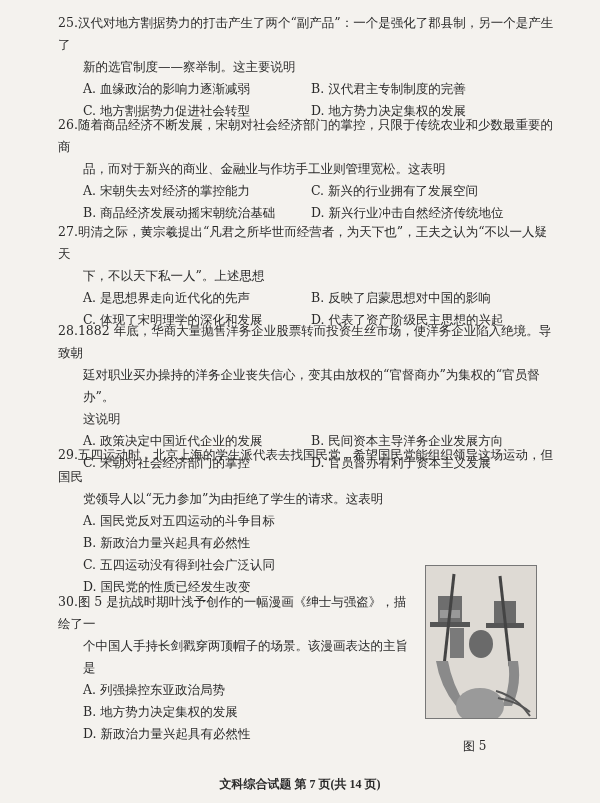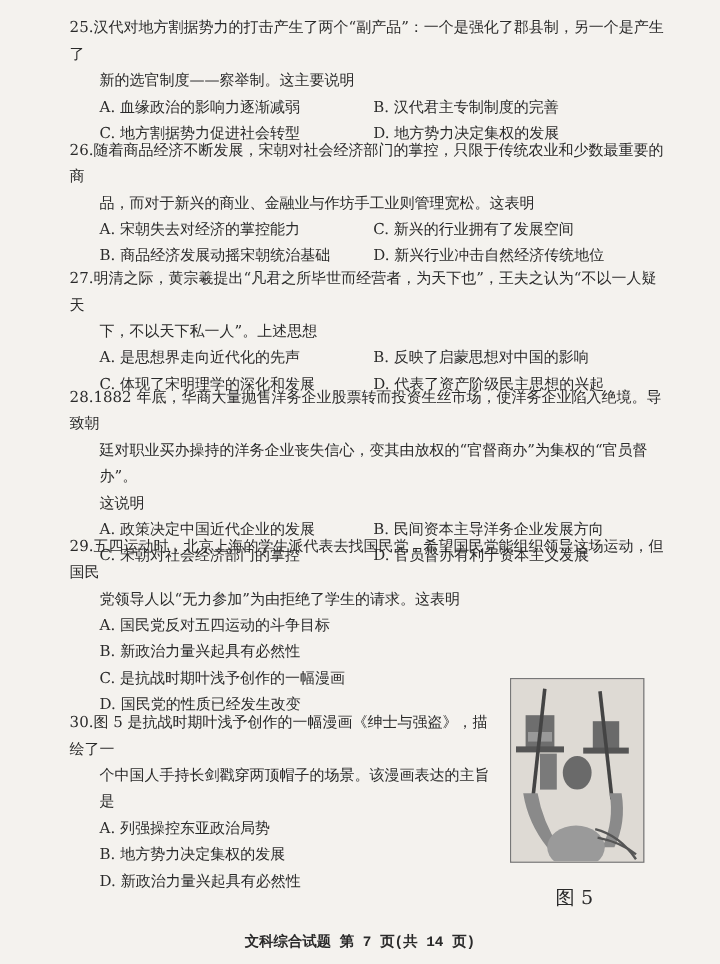--- a/index.html
+++ b/index.html
@@ -12,23 +12,23 @@
   }
   .page { position: absolute; left: 0; top: 0; width: 600px; height: 803px; }
   .q { position: absolute; left: 58px; width: 500px; font-size: 12.5px; line-height: 22px; }
   .stem { margin: 0; }
   .stem-cont { padding-left: 25px; }
   .opts2 { display: grid; grid-template-columns: 228px 240px; padding-left: 25px; }
   .opts1 { padding-left: 25px; }
   .opt { white-space: nowrap; height: 22px; line-height: 22px; }
   .figure { position: absolute; left: 425px; top: 565px; width: 110px; height: 152px;
     border: 1px solid #777; background: #dcd8d2; overflow: hidden; }
-  .fig-caption { position: absolute; left: 463px; top: 738px; font-size: 16px; }
+  .fig-caption { position: absolute; left: 463px; top: 738px; font-size: 12px; }
   .footer { position: absolute; left: 0; width: 600px; top: 776px; text-align: center;
-    font-family: Liberation Mono, monospace; font-weight: bold; font-size: 12px; }
+    font-family: Liberation Serif, serif; font-weight: bold; font-size: 12px; }
 </style>
 </head>
 <body>
 
 <div class="page">
 
   <div class="q" style="top:12px;">
     <p class="stem"><span>25.</span><span>汉代对地方割据势力的打击产生了两个“副产品”：一个是强化了郡县制，另一个是产生了</span></p>
     <div class="stem-cont">新的选官制度——察举制。这主要说明</div>
     <div class="opts2">
@@ -72,21 +72,21 @@
       <div class="opt">D. 官员督办有利于资本主义发展</div>
     </div>
   </div>
 
   <div class="q" style="top:444px;">
     <p class="stem"><span>29.</span><span>五四运动时，北京上海的学生派代表去找国民党，希望国民党能组织领导这场运动，但国民</span></p>
     <div class="stem-cont">党领导人以“无力参加”为由拒绝了学生的请求。这表明</div>
     <div class="opts1">
       <div class="opt">A. 国民党反对五四运动的斗争目标</div>
       <div class="opt">B. 新政治力量兴起具有必然性</div>
-      <div class="opt">C. 是抗战时期叶浅予创作的一幅漫画</div>
+      <div class="opt">C. 五四运动没有得到社会广泛认同</div>
       <div class="opt">D. 国民党的性质已经发生改变</div>
     </div>
   </div>
 
   <div class="q" style="top:591px; width:360px;">
     <p class="stem"><span>30.</span><span>图 5 是抗战时期叶浅予创作的一幅漫画《绅士与强盗》，描绘了一</span></p>
     <div class="stem-cont">个中国人手持长剑戳穿两顶帽子的场景。该漫画表达的主旨是</div>
     <div class="opts1">
       <div class="opt">A. 列强操控东亚政治局势</div>
       <div class="opt">B. 地方势力决定集权的发展</div>

